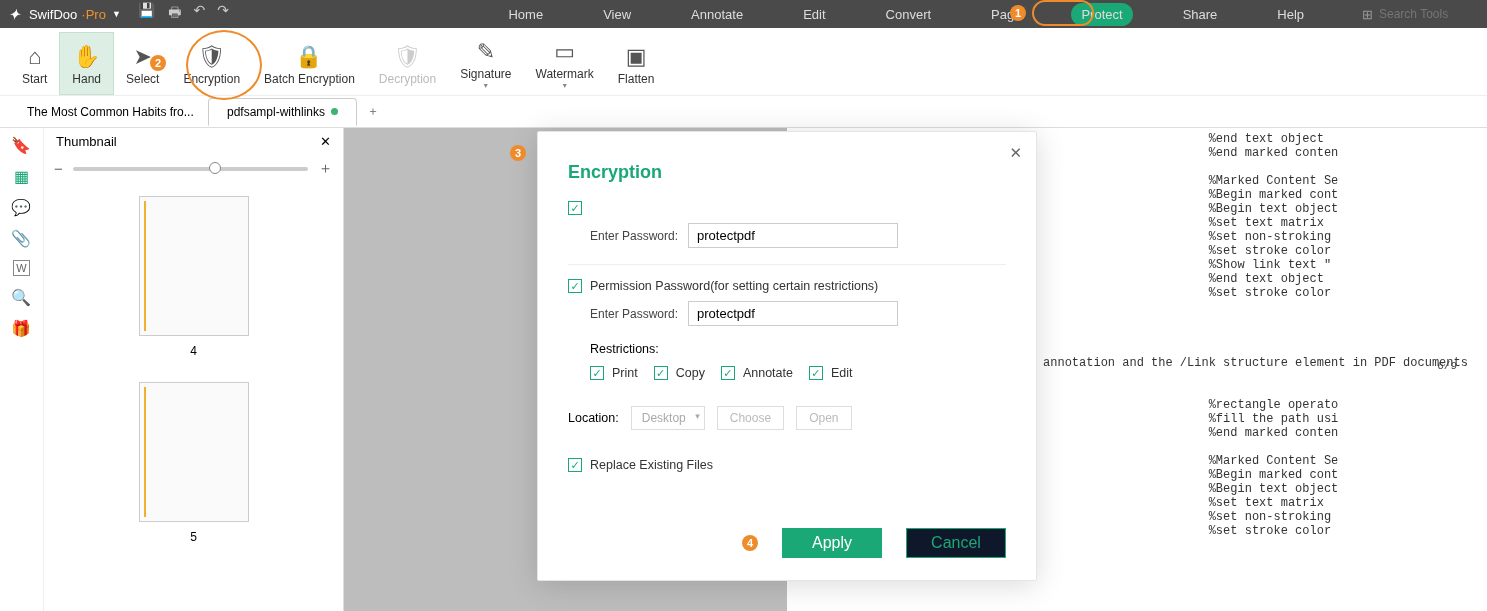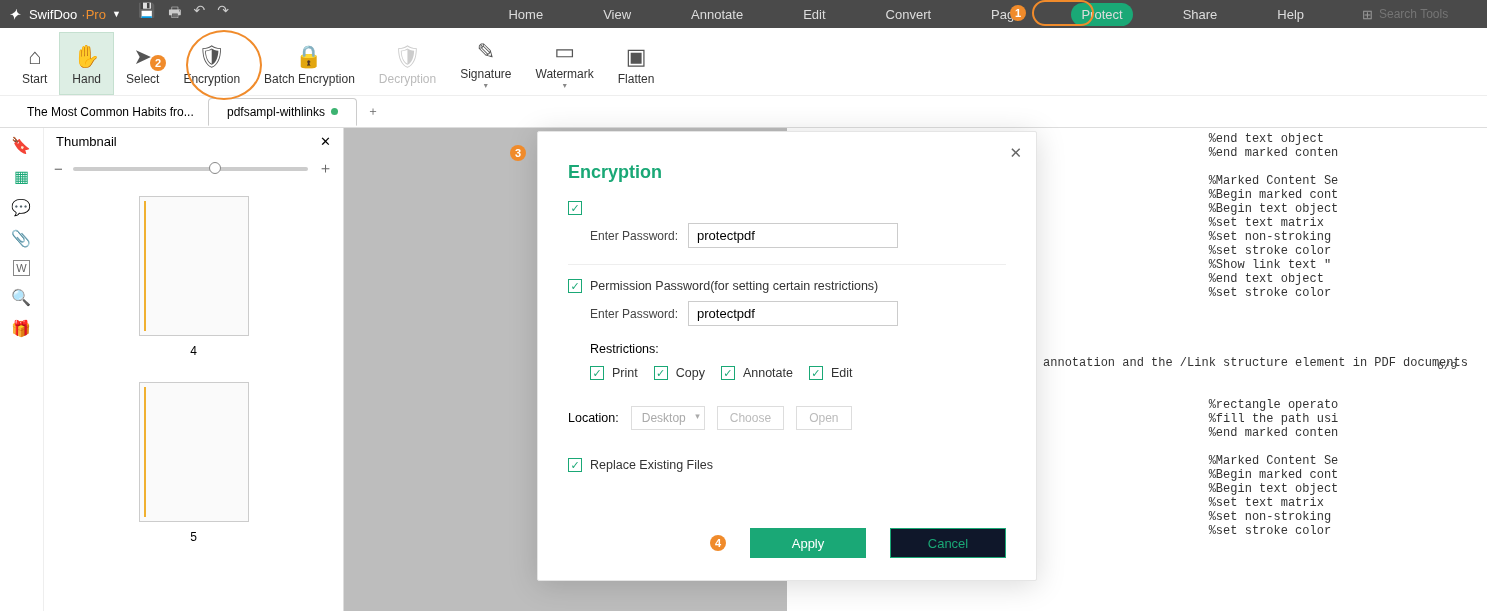--- a/index.html
+++ b/index.html
@@ -70,21 +70,21 @@
 .dialog .pwrow label{font-size:12px;color:#444;}
 .dialog .pwrow input{border:1px solid #ccc;padding:4px 8px;font-size:13px;width:210px;}
 .dialog hr{border:none;border-top:1px solid #eee;margin:6px 0 14px;}
 .dialog .restr-lbl{font-size:12.5px;margin:0 0 10px 22px;}
 .dialog .restr-opts{display:flex;gap:16px;margin-left:22px;margin-bottom:26px;}
 .dialog .locrow{display:flex;align-items:center;gap:12px;font-size:12.5px;margin-bottom:28px;}
 .dialog .locsel{border:1px solid #ddd;color:#aaa;padding:4px 18px 4px 10px;font-size:12px;position:relative;}
 .dialog .locsel::after{content:"▾";position:absolute;right:4px;color:#aaa;font-size:9px;}
 .dialog .grbtn{border:1px solid #ddd;color:#bbb;padding:4px 12px;font-size:12px;background:#fff;}
 .dialog .footer{position:absolute;bottom:22px;right:30px;display:flex;gap:24px;align-items:center;}
-.dialog .btn{width:116px;height:30px;font-size:13px;display:flex;align-items:center;justify-content:center;cursor:pointer;}
+.dialog .btn{width:100px;height:30px;font-size:16px;display:flex;align-items:center;justify-content:center;cursor:pointer;}
 .dialog .btn.primary{background:#1aa876;color:#fff;}
 .dialog .btn.secondary{border:1px solid #1aa876;color:#1aa876;background:#0f172a;}
 
 .swoosh{display:inline-block;transform:skewX(-15deg);font-weight:bold;margin-right:4px;}
 </style>
 </head>
 <body>
 
 <div class="menubar">
   <div class="logo-section">

